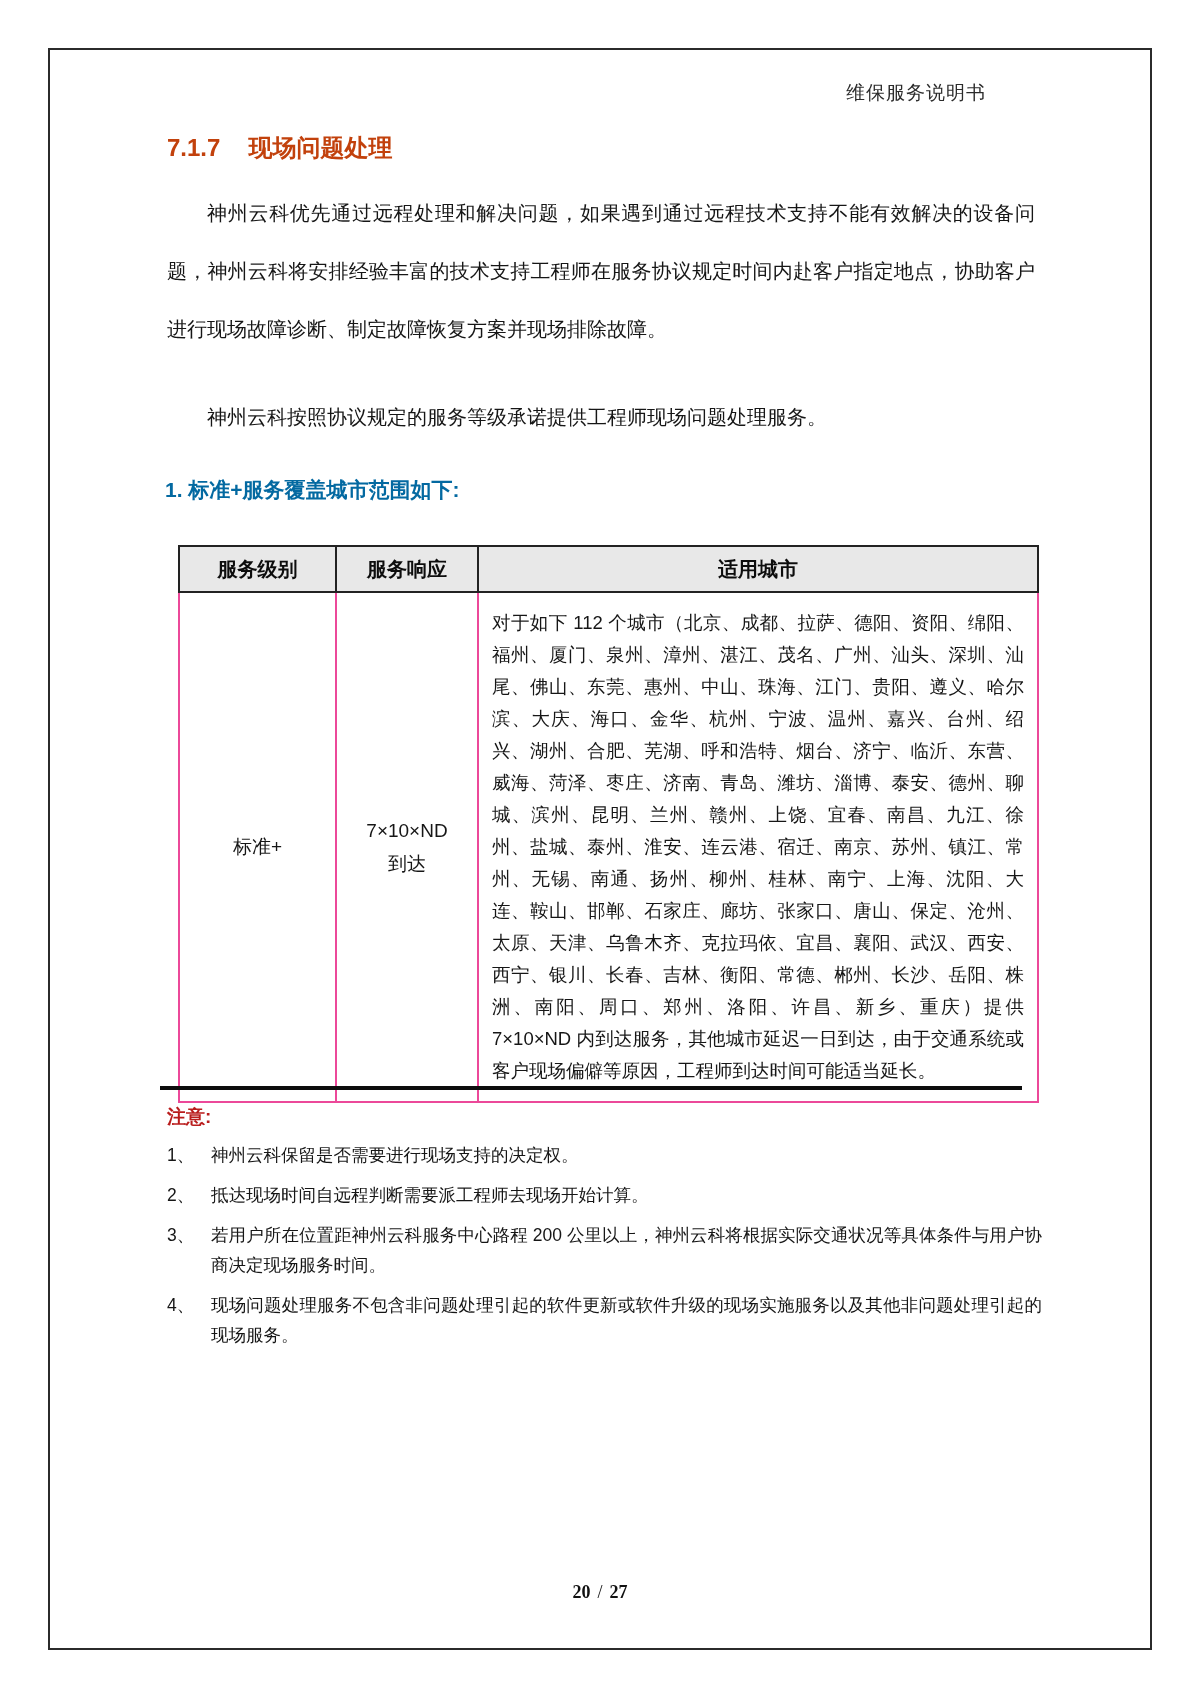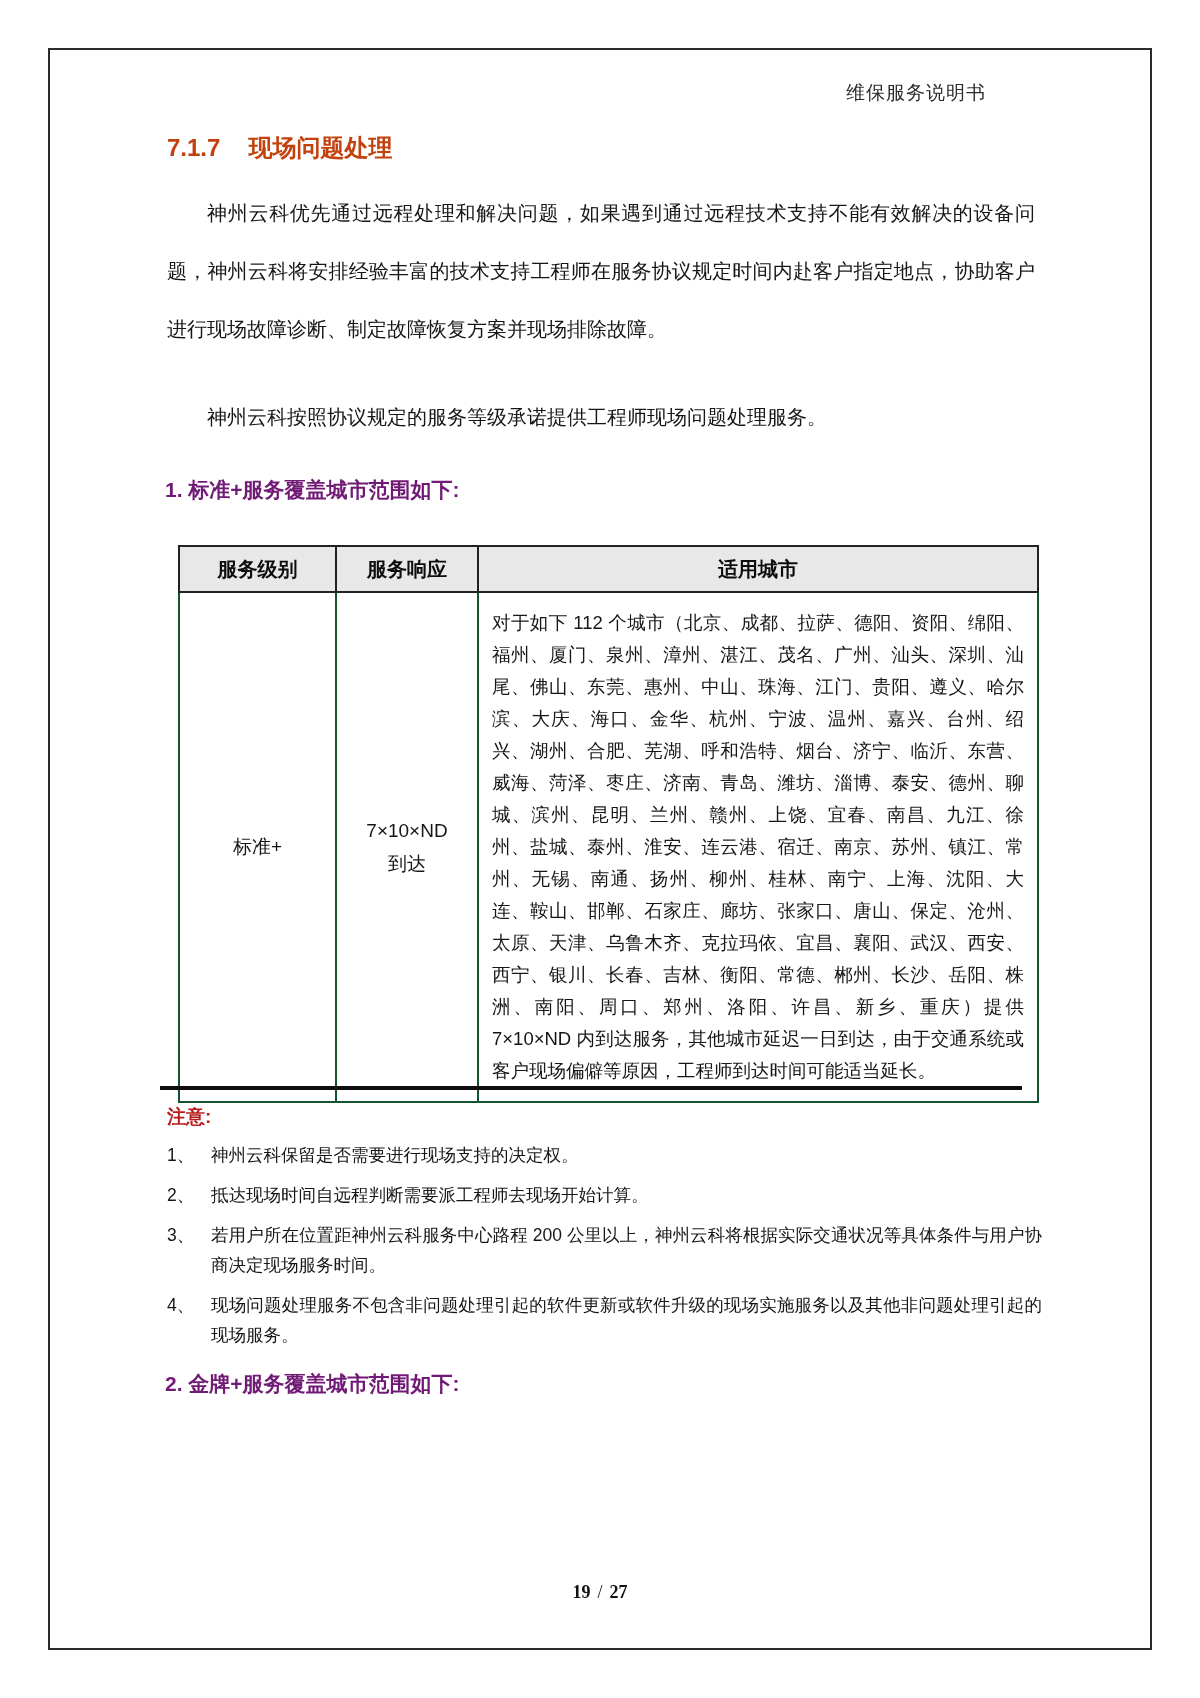--- a/index.html
+++ b/index.html
@@ -56,21 +56,21 @@
     color: #161616;
   }
   .para.indent { text-indent: 2em; }
   #p1 { top: 184px; }
   #p2 { top: 388px; }
   .sub-heading {
     position: absolute;
     left: 165px;
     font-size: 21px;
     font-weight: 700;
-    color: #701a75;
+    color: #0369a1;
     white-space: nowrap;
   }
   #h-standard { top: 476px; }
   #h-gold { top: 1370px; }
   table.svc-table {
     position: absolute;
     left: 178px;
     top: 545px;
     width: 859px;
     border-collapse: collapse;
@@ -84,21 +84,21 @@
   table.svc-table th {
     border: 2px solid #222222;
     background: #e8e8e8;
     height: 42px;
     font-size: 20px;
     font-weight: 700;
     text-align: center;
     color: #0d0d0d;
   }
   table.svc-table td {
-    border: 2px solid #14532d;
+    border: 2px solid #ec4899;
     vertical-align: middle;
   }
   td.cell-level, td.cell-response {
     text-align: center;
     font-size: 19px;
     color: #161616;
   }
   td.cell-response div { line-height: 33px; text-align: center; }
   td.cell-cities {
     padding: 14px 13px;
@@ -211,19 +211,18 @@
     <div class="note-item">
       <span class="note-num">3、</span>
       <span class="note-text">若用户所在位置距神州云科服务中心路程 200 公里以上，神州云科将根据实际交通状况等具体条件与用户协商决定现场服务时间。</span>
     </div>
     <div class="note-item">
       <span class="note-num">4、</span>
       <span class="note-text">现场问题处理服务不包含非问题处理引起的软件更新或软件升级的现场实施服务以及其他非问题处理引起的现场服务。</span>
     </div>
   </div>
 
-  <div class="sub-heading" id="h-gold">2. 金牌+服务覆盖城市范围如下:</div>
 
   <div class="page-footer">
-    <span class="num">19</span><span class="sep">/</span><span class="num">27</span>
+    <span class="num">20</span><span class="sep">/</span><span class="num">27</span>
   </div>
 
 </div>
 
 </body></html>

